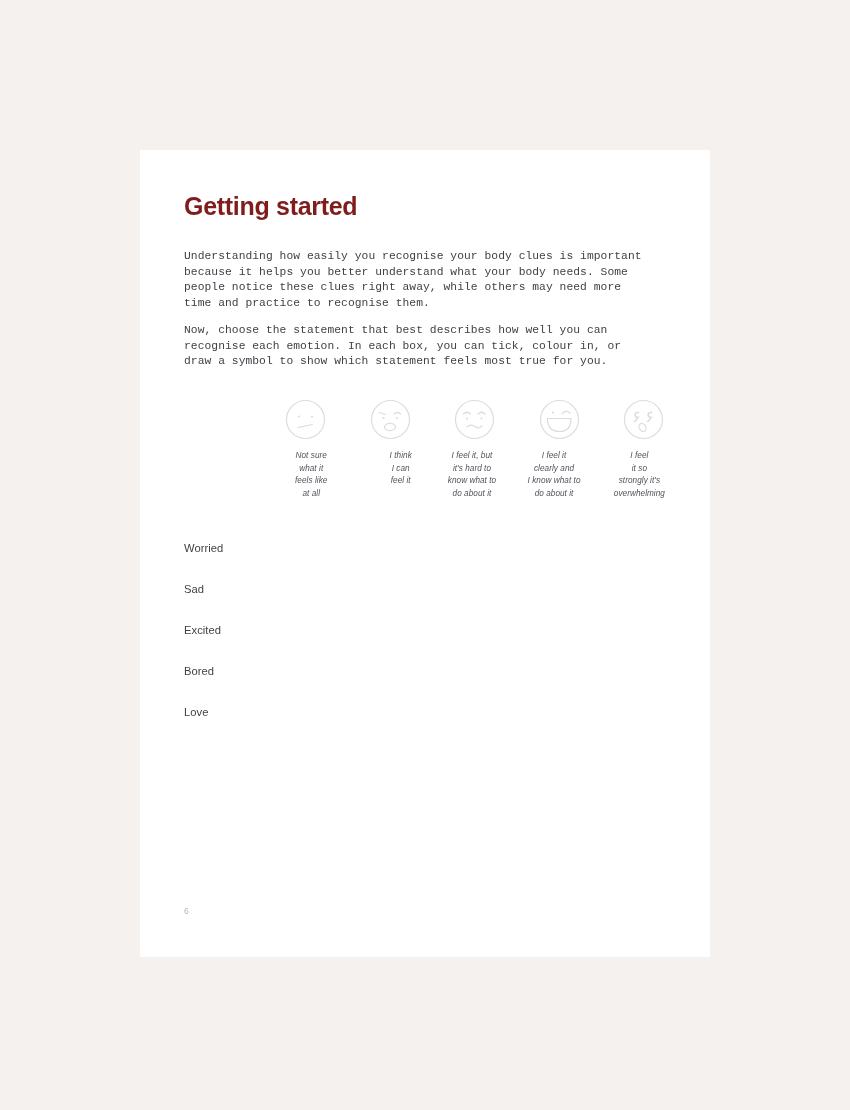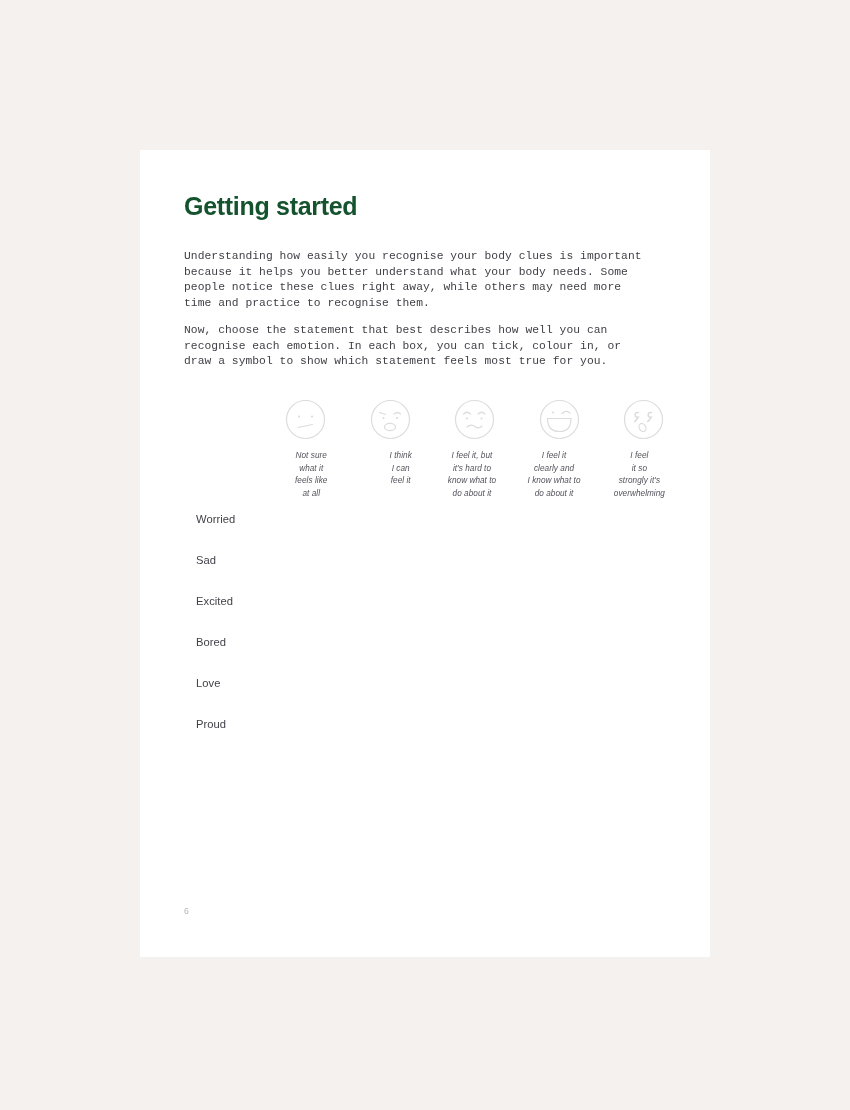--- a/index.html
+++ b/index.html
@@ -28,21 +28,21 @@
     width: 482px;
     height: 807px;
   }
   .page-title {
     position: absolute;
     left: 0;
     top: 42px;
     font-size: 25px;
     font-weight: bold;
     letter-spacing: -0.3px;
-    color: #14532d;
+    color: #7f1d1d;
   }
   .body-copy {
     position: absolute;
     left: 0;
     width: 462px;
     font-size: 11.3px;
     line-height: 15.6px;
     color: #3f3f46;
     letter-spacing: 0.05px;
     font-family: Liberation Mono, monospace;
@@ -83,24 +83,23 @@
 
   
   .grid-area {
     position: absolute;
     left: 0;
     top: 363px;
     width: 482px;
   }
   .grid-row {
     display: flex;
-    align-items: flex-start;
+    align-items: flex-end;
     height: 40.6px;
     margin-bottom: 0.4px;
-    margin-left: 12px;
   }
   .row-label {
     width: 59px;
     display: flex;
     align-items: center;
     font-size: 11.2px;
     color: #3f3f46;
     letter-spacing: 0.05px;
   }
   .row-cells {
@@ -270,30 +269,20 @@
         <div class="row-label">Love</div>
         <div class="row-cells">
           <div class="grid-cell"></div>
           <div class="grid-cell"></div>
           <div class="grid-cell"></div>
           <div class="grid-cell"></div>
           <div class="grid-cell"></div>
         </div>
       </div>
 
-      <div class="grid-row">
-        <div class="row-label">Proud</div>
-        <div class="row-cells">
-          <div class="grid-cell"></div>
-          <div class="grid-cell"></div>
-          <div class="grid-cell"></div>
-          <div class="grid-cell"></div>
-          <div class="grid-cell"></div>
-        </div>
-      </div>
 
 
     </div>
 
     <div class="page-number">6</div>
 
   </div>
 </div>
 
 </body></html>

